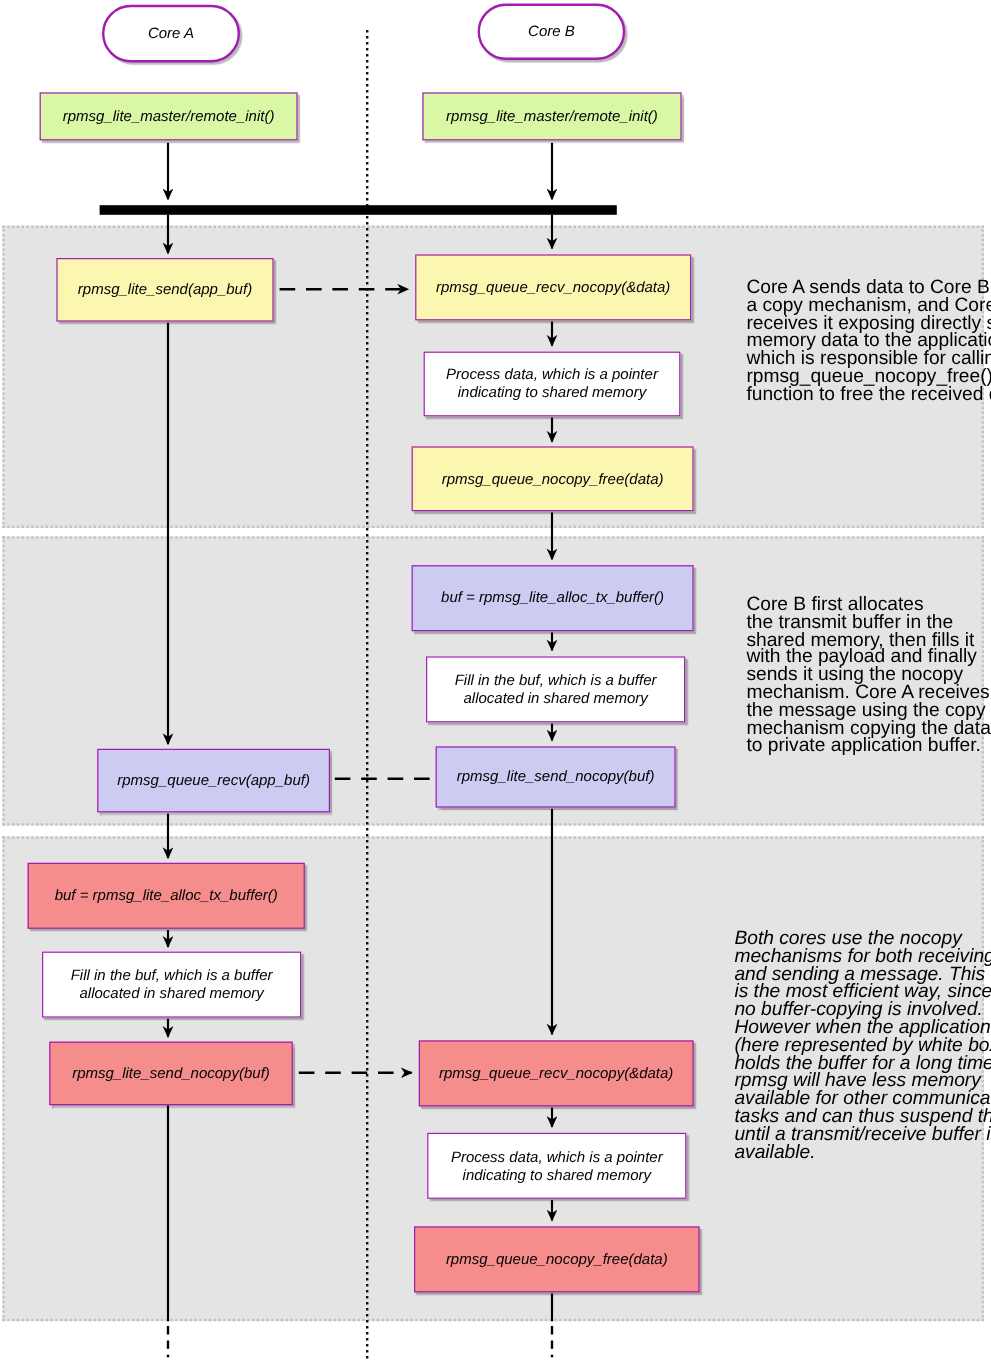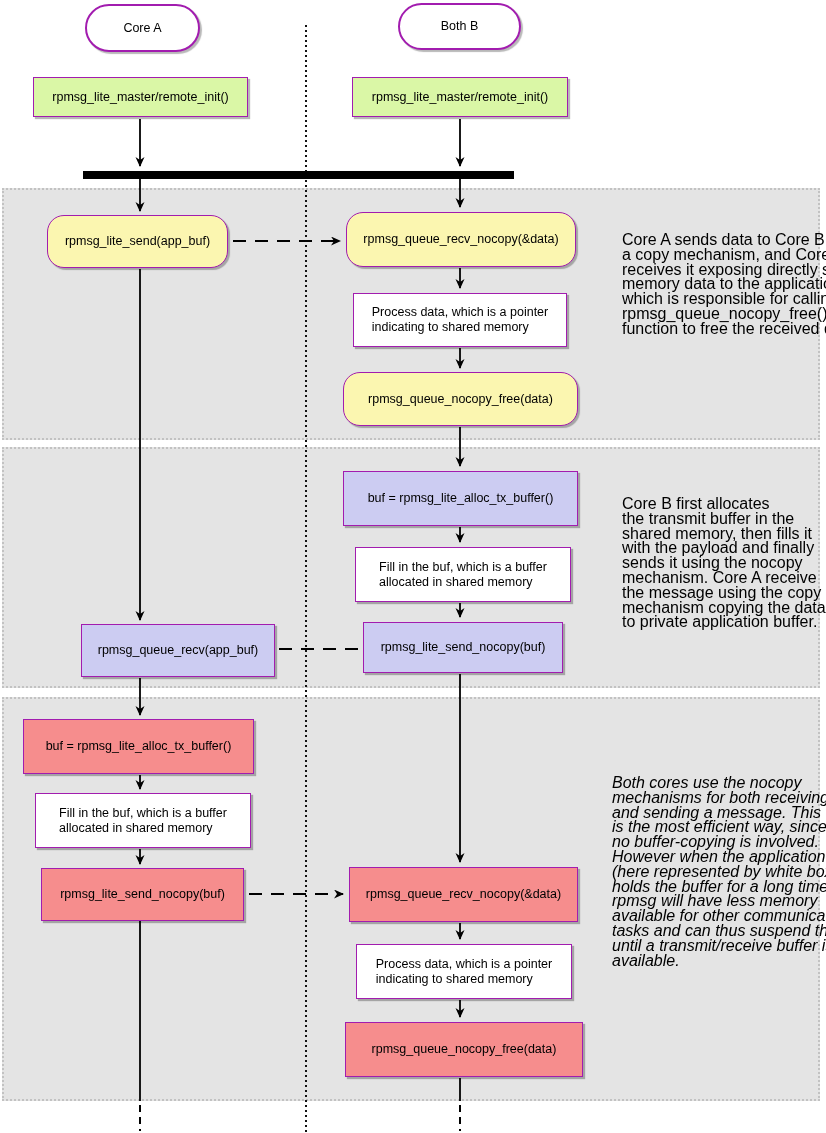--- a/index.html
+++ b/index.html
@@ -8,26 +8,27 @@
     font-family:"Liberation Sans","DejaVu Sans",sans-serif;color:#000;
   }
   .band{
     position:absolute;left:2px;width:818px;background:var(--band,#e4e4e4);
     border:2px dotted #c2c2c2;box-sizing:border-box;z-index:0;
   }
   #connectors{position:absolute;left:0;top:0;z-index:1;pointer-events:none;}
   .node{
     position:absolute;z-index:2;display:flex;align-items:center;justify-content:center;
     border:1px solid #a21caf;background:#fff;box-sizing:border-box;
-    font-size:12.5px;line-height:15px;text-align:left;white-space:pre-line;
+    font-size:12.5px;line-height:15px;text-align:center;white-space:pre-line;
     box-shadow:2px 2px 1px rgba(0,0,0,0.28);
+    font-style:italic;
   }
   .pill{border-radius:26px;border-width:2.5px;}
   .green{background:var(--green,#daf7a6);}
-  .yellow{background:var(--yellow,#fbf6b0);border-radius:17px;}
+  .yellow{background:var(--yellow,#fbf6b0);}
   .lav{background:var(--lavender,#ccccf2);}
   .pink{background:var(--pink,#f68d8d);}
   .note{
     position:absolute;z-index:2;font-size:16px;line-height:14.8px;white-space:pre;
   }
 </style>
 </head>
 <body>
 
 <div id="canvas">
@@ -69,21 +70,21 @@
     <line x1="460" y1="1000" x2="460" y2="1017" stroke="#000" stroke-width="1.8" marker-end="url(#arr)"></line>
     <line x1="460" y1="1078" x2="460" y2="1101" stroke="#000" stroke-width="1.8"></line>
     <line x1="460" y1="1105" x2="460" y2="1131" stroke="#000" stroke-width="2" stroke-dasharray="7 5"></line>
 
     <line x1="233" y1="241" x2="340" y2="241" stroke="#000" stroke-width="2" stroke-dasharray="13 9" marker-end="url(#arr)"></line>
     <line x1="358" y1="649" x2="241" y2="649" stroke="#000" stroke-width="2" stroke-dasharray="13 9" marker-end="url(#arr)"></line>
     <line x1="249" y1="894" x2="343" y2="894" stroke="#000" stroke-width="2" stroke-dasharray="13 9" marker-end="url(#arr)"></line>
   </svg>
 
   <div class="node pill" style="left:85px;top:4px;width:115px;height:48px;"><span>Core A</span></div>
-  <div class="node pill" style="left:398px;top:3px;width:123px;height:47px;"><span>Both B</span></div>
+  <div class="node pill" style="left:398px;top:3px;width:123px;height:47px;"><span>Core B</span></div>
 
   <div class="node green" style="left:33px;top:77px;width:215px;height:40px;"><span>rpmsg_lite_master/remote_init()</span></div>
   <div class="node green" style="left:352px;top:77px;width:216px;height:40px;"><span>rpmsg_lite_master/remote_init()</span></div>
 
   <div class="node yellow" style="left:47px;top:215px;width:181px;height:53px;"><span>rpmsg_lite_send(app_buf)</span></div>
   <div class="node yellow" style="left:346px;top:212px;width:230px;height:55px;"><span>rpmsg_queue_recv_nocopy(&amp;data)</span></div>
   <div class="node" style="left:353px;top:293px;width:214px;height:54px;"><span>Process data, which is a pointer
 indicating to shared memory</span></div>
   <div class="node yellow" style="left:343px;top:372px;width:235px;height:54px;"><span>rpmsg_queue_nocopy_free(data)</span></div>
   <div class="note" style="left:622px;top:233px;">Core A sends data to Core B via
@@ -97,21 +98,21 @@
   <div class="node lav" style="left:343px;top:471px;width:235px;height:55px;"><span>buf = rpmsg_lite_alloc_tx_buffer()</span></div>
   <div class="node" style="left:355px;top:547px;width:216px;height:55px;"><span>Fill in the buf, which is a buffer
 allocated in shared memory</span></div>
   <div class="node lav" style="left:363px;top:622px;width:200px;height:51px;"><span>rpmsg_lite_send_nocopy(buf)</span></div>
   <div class="node lav" style="left:41px;top:624px;width:194px;height:53px;margin-left:40px;"><span>rpmsg_queue_recv(app_buf)</span></div>
   <div class="note" style="left:622px;top:497px;">Core B first allocates
 the transmit buffer in the
 shared memory, then fills it
 with the payload and finally
 sends it using the nocopy
-mechanism. Core A receive
+mechanism. Core A receives
 the message using the copy
 mechanism copying the data
 to private application buffer.</div>
 
   <div class="node pink" style="left:23px;top:719px;width:231px;height:55px;"><span>buf = rpmsg_lite_alloc_tx_buffer()</span></div>
   <div class="node" style="left:35px;top:793px;width:216px;height:55px;"><span>Fill in the buf, which is a buffer
 allocated in shared memory</span></div>
   <div class="node pink" style="left:41px;top:868px;width:203px;height:53px;"><span>rpmsg_lite_send_nocopy(buf)</span></div>
   <div class="node pink" style="left:349px;top:867px;width:229px;height:55px;"><span>rpmsg_queue_recv_nocopy(&amp;data)</span></div>
   <div class="node" style="left:356px;top:944px;width:216px;height:55px;"><span>Process data, which is a pointer

